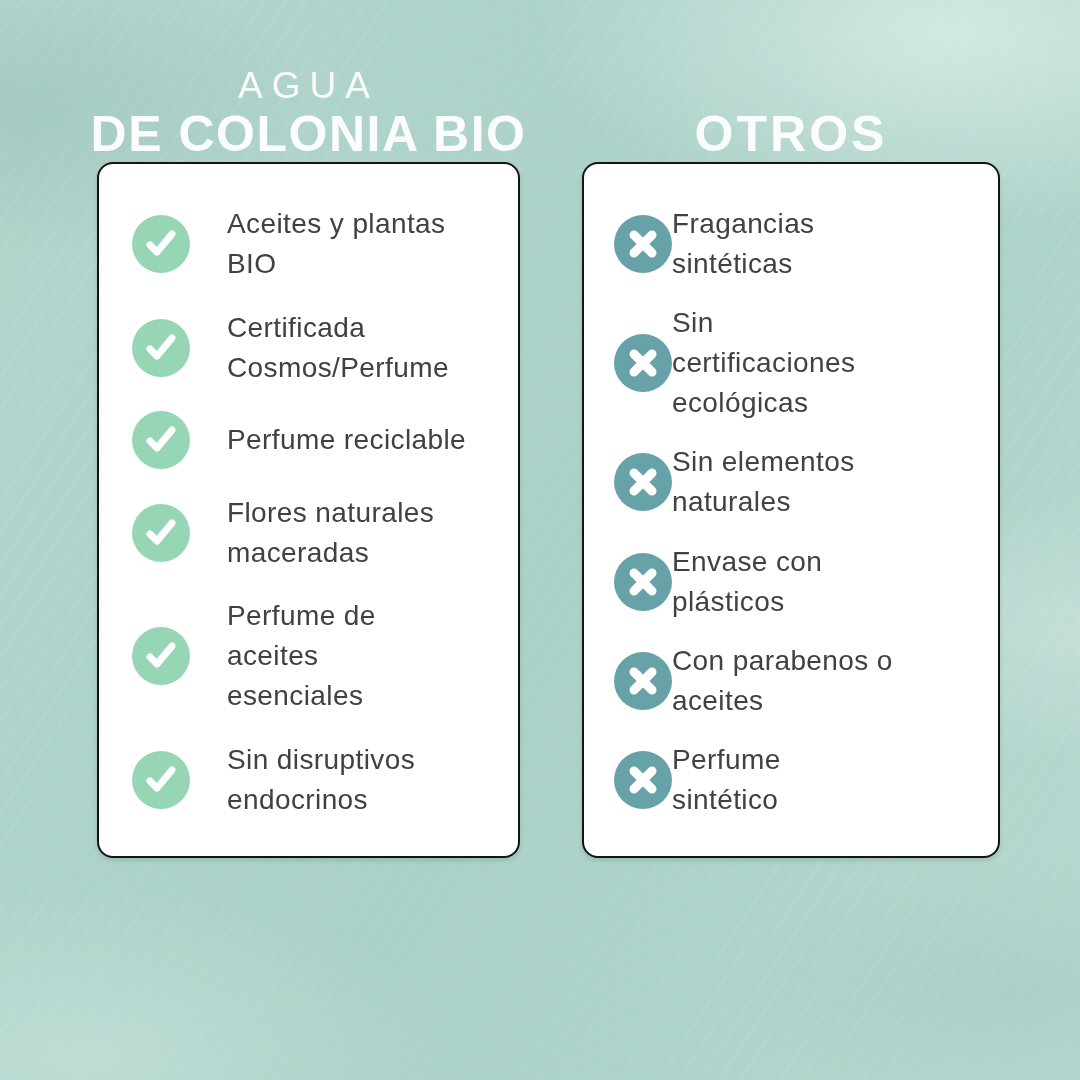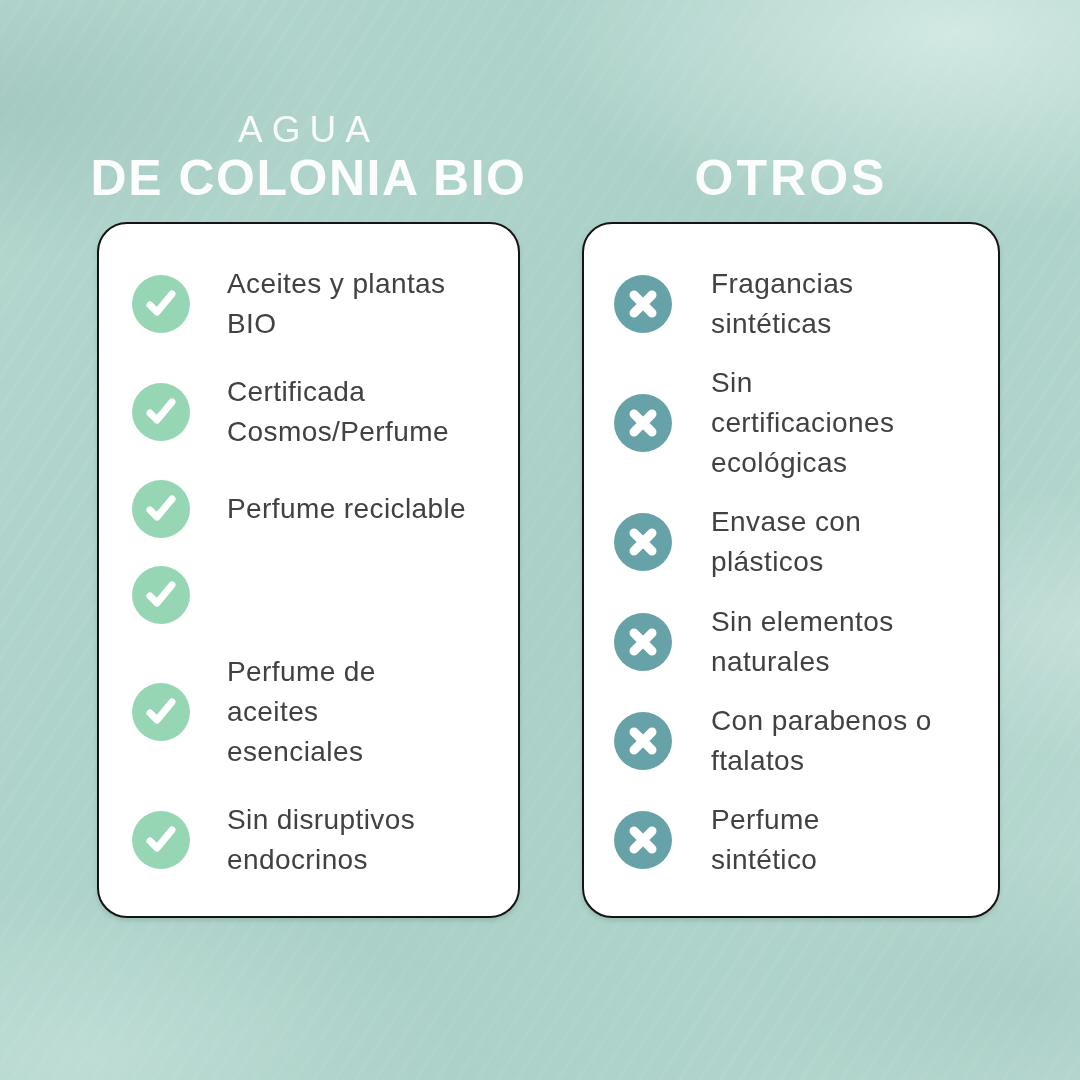--- a/index.html
+++ b/index.html
@@ -19,52 +19,52 @@
       repeating-linear-gradient(123deg, rgba(255,255,255,0.045) 0 4px, rgba(0,0,0,0) 4px 17px);
   }
   .cols{
     position:absolute;left:97px;top:0;
     display:flex;gap:62px;
   }
   .col{display:flex;flex-direction:column;}
   .col.left{width:423px;}
   .col.right{width:418px;justify-content:flex-end;}
   .title-block{
-    height:222px;
+    height:162px;
     display:flex;flex-direction:column;
     justify-content:flex-end;
     align-items:center;
-    padding-bottom:16px;box-sizing:border-box;
+    padding-bottom:0;box-sizing:border-box;
     color:var(--title,#fbfdfc);
     text-align:center;
   }
   .title-light{
     font-size:37px;font-weight:400;
     letter-spacing:9px;line-height:1.1;
     opacity:0.96;
   }
   .title-bold{
     font-size:50px;font-weight:700;
     letter-spacing:1.5px;line-height:1.1;
     white-space:nowrap;
   }
   .title-bold.otros{letter-spacing:3px;}
   .card{
     height:696px;box-sizing:border-box;
     background:var(--card,#ffffff);
     border:2.5px solid #141414;
-    border-radius:30px;
+    border-radius:16px;
     box-shadow:0 3px 4px rgba(60,90,85,0.18);
     display:flex;flex-direction:column;
     justify-content:space-between;
     padding:40px 24px 36px 30px;
   }
   .row{display:flex;align-items:center;}
   .col.left .row{gap:37px;padding-left:3px;}
-  .col.right .row{gap:39px;}
+  .col.right .row{}
   .badge{
     width:58px;height:58px;flex:0 0 58px;
     border-radius:50%;
     display:flex;align-items:center;justify-content:center;
   }
   .badge.check{background:var(--check,#96d6b5);}
   .badge.cross{background:var(--cross,#67a2a8);}
   .badge svg{display:block;}
   .item-text{
     font-size:28px;line-height:40px;
@@ -114,20 +114,22 @@
           </span>
           <span class="item-text">Perfume reciclable</span>
         </div>
 
         <div class="row">
           <span class="badge check">
             <svg width="34" height="34" viewBox="0 0 34 34">
                 <path d="M6 18 L13 25 L28 7" fill="none" stroke="#ffffff" stroke-width="7" stroke-linecap="round" stroke-linejoin="round"></path>
               </svg>
           </span>
+          <span class="item-text">Flores naturales
+maceradas</span>
         </div>
 
         <div class="row">
           <span class="badge check">
             <svg width="34" height="34" viewBox="0 0 34 34">
                 <path d="M6 18 L13 25 L28 7" fill="none" stroke="#ffffff" stroke-width="7" stroke-linecap="round" stroke-linejoin="round"></path>
               </svg>
           </span>
           <span class="item-text">Perfume de
 aceites
@@ -173,42 +175,42 @@
 certificaciones
 ecológicas</span>
         </div>
 
         <div class="row">
           <span class="badge cross">
             <svg width="34" height="34" viewBox="0 0 34 34">
                 <path d="M8 8 L26 26 M26 8 L8 26" fill="none" stroke="#ffffff" stroke-width="9" stroke-linecap="round"></path>
               </svg>
           </span>
+          <span class="item-text">Sin elementos
+naturales</span>
+        </div>
+
+        <div class="row">
+          <span class="badge cross">
+            <svg width="34" height="34" viewBox="0 0 34 34">
+                <path d="M8 8 L26 26 M26 8 L8 26" fill="none" stroke="#ffffff" stroke-width="9" stroke-linecap="round"></path>
+              </svg>
+          </span>
           <span class="item-text">Envase con
 plásticos</span>
         </div>
 
         <div class="row">
           <span class="badge cross">
             <svg width="34" height="34" viewBox="0 0 34 34">
                 <path d="M8 8 L26 26 M26 8 L8 26" fill="none" stroke="#ffffff" stroke-width="9" stroke-linecap="round"></path>
               </svg>
           </span>
-          <span class="item-text">Sin elementos
-naturales</span>
-        </div>
-
-        <div class="row">
-          <span class="badge cross">
-            <svg width="34" height="34" viewBox="0 0 34 34">
-                <path d="M8 8 L26 26 M26 8 L8 26" fill="none" stroke="#ffffff" stroke-width="9" stroke-linecap="round"></path>
-              </svg>
-          </span>
           <span class="item-text">Con parabenos o
-ftalatos</span>
+aceites</span>
         </div>
 
         <div class="row">
           <span class="badge cross">
             <svg width="34" height="34" viewBox="0 0 34 34">
                 <path d="M8 8 L26 26 M26 8 L8 26" fill="none" stroke="#ffffff" stroke-width="9" stroke-linecap="round"></path>
               </svg>
           </span>
           <span class="item-text">Perfume
 sintético</span>

